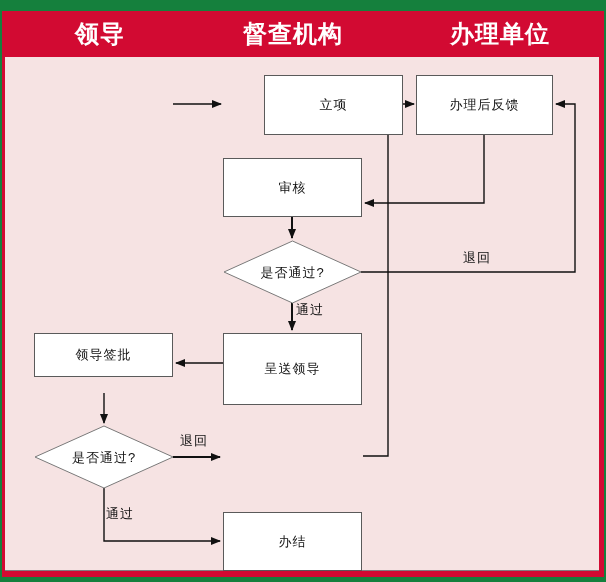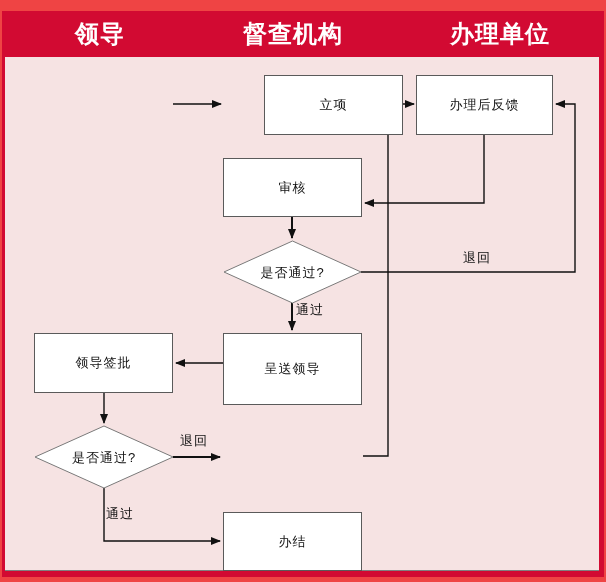--- a/index.html
+++ b/index.html
@@ -1,17 +1,17 @@
 <!DOCTYPE html>
 <html><head>
 <meta charset="utf-8">
 <style>
   html,body{margin:0;padding:0;background:#ffffff;}
   .canvas{
-    position:relative;width:606px;height:582px;background:#ef4444;overflow:hidden;
+    position:relative;width:606px;height:582px;background:#15803d;overflow:hidden;
     font-family:"Liberation Sans","DejaVu Sans",sans-serif;
     --red:#D20A32;--pink:#F6E3E3;--boxborder:#5A5A5A;
   }
   .frame{position:absolute;left:2px;top:11px;width:602px;height:566px;background:var(--red);}
   .flow-area{
     position:absolute;left:5px;top:57px;width:594px;height:513px;background:var(--pink);
     border-bottom:1px solid #808080;
   }
   .col-title{
     position:absolute;top:11px;height:46px;line-height:46px;transform:translateX(-50%);
@@ -22,21 +22,21 @@
   .node{
     position:absolute;background:#ffffff;border:1px solid var(--boxborder);box-sizing:border-box;
     display:flex;align-items:center;justify-content:center;
     font-size:13px;color:#111111;letter-spacing:1px;white-space:nowrap;
   }
   .n1{left:34px;top:75px;width:139px;height:60px;}
   .n2{left:223px;top:75px;width:139px;height:60px;margin-left:41px;}
   .n3{left:416px;top:75px;width:137px;height:60px;}
   .n4{left:223px;top:158px;width:139px;height:59px;}
   .n5{left:223px;top:333px;width:139px;height:72px;}
-  .n6{left:34px;top:333px;width:139px;height:60px;text-align:center;}
+  .n6{left:34px;top:333px;width:139px;height:44px;text-align:center;}
   .n7{left:223px;top:426px;width:140px;height:59px;}
   .n8{left:223px;top:512px;width:139px;height:59px;}
   .diamond-label{
     position:absolute;font-size:13px;color:#111111;text-align:center;letter-spacing:1px;white-space:nowrap;
   }
   .d1{left:224px;top:264px;width:137px;}
   .d2{left:35px;top:449px;width:138px;}
   .edge-label{position:absolute;font-size:13px;color:#111111;letter-spacing:1px;white-space:nowrap;}
   .l1{left:463px;top:249px;}
   .l2{left:296px;top:301px;}

